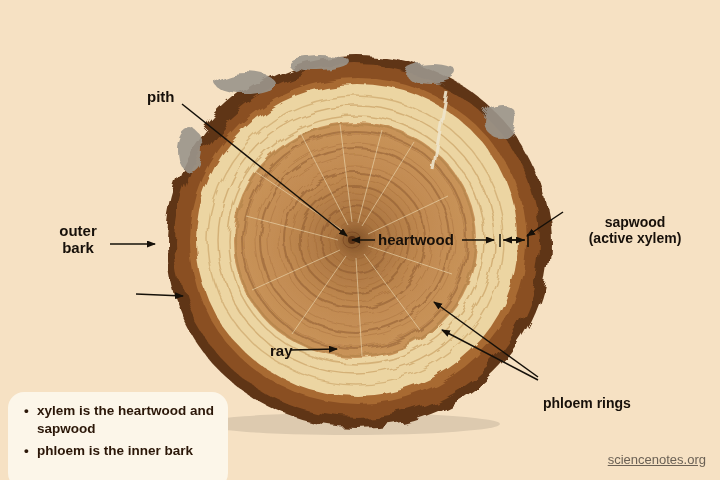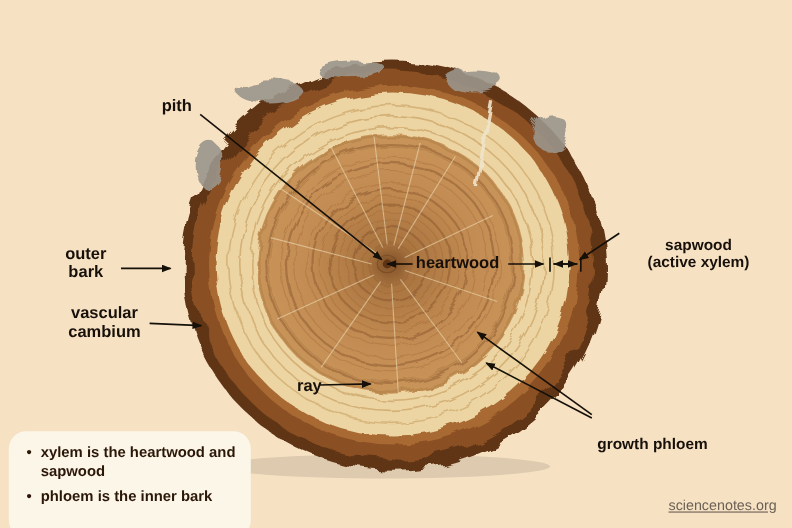--- a/index.html
+++ b/index.html
@@ -148,31 +148,29 @@
       <line x1="538" y1="377" x2="434" y2="302" marker-end="url(#ah)"></line>
       <line x1="538" y1="380" x2="442" y2="330" marker-end="url(#ah)"></line>
     </g>
   </svg>
 
   <div class="label" style="left:147px;top:88px;">pith</div>
 
   <div class="label center" style="left:42px;top:222px;width:72px;">outer
 bark</div>
 
-  <div class="label center" style="left:30px;top:276px;width:130px;">vascular
-cambium</div>
 
   <div class="label" style="left:270px;top:342px;">ray</div>
 
   <div class="label" style="left:378px;top:231px;">heartwood</div>
 
   <div class="label center small" style="left:555px;top:190px;width:160px;">sapwood
 (active xylem)</div>
 
-  <div class="label small" style="left:543px;top:371px;">growth phloem</div>
+  <div class="label small" style="left:543px;top:371px;">phloem rings</div>
 
   <div class="info-box">
     <ul>
       <li>xylem is the heartwood and sapwood</li>
       <li>phloem is the inner bark</li>
     </ul>
   </div>
 
   <div class="watermark">sciencenotes.org</div>
 

